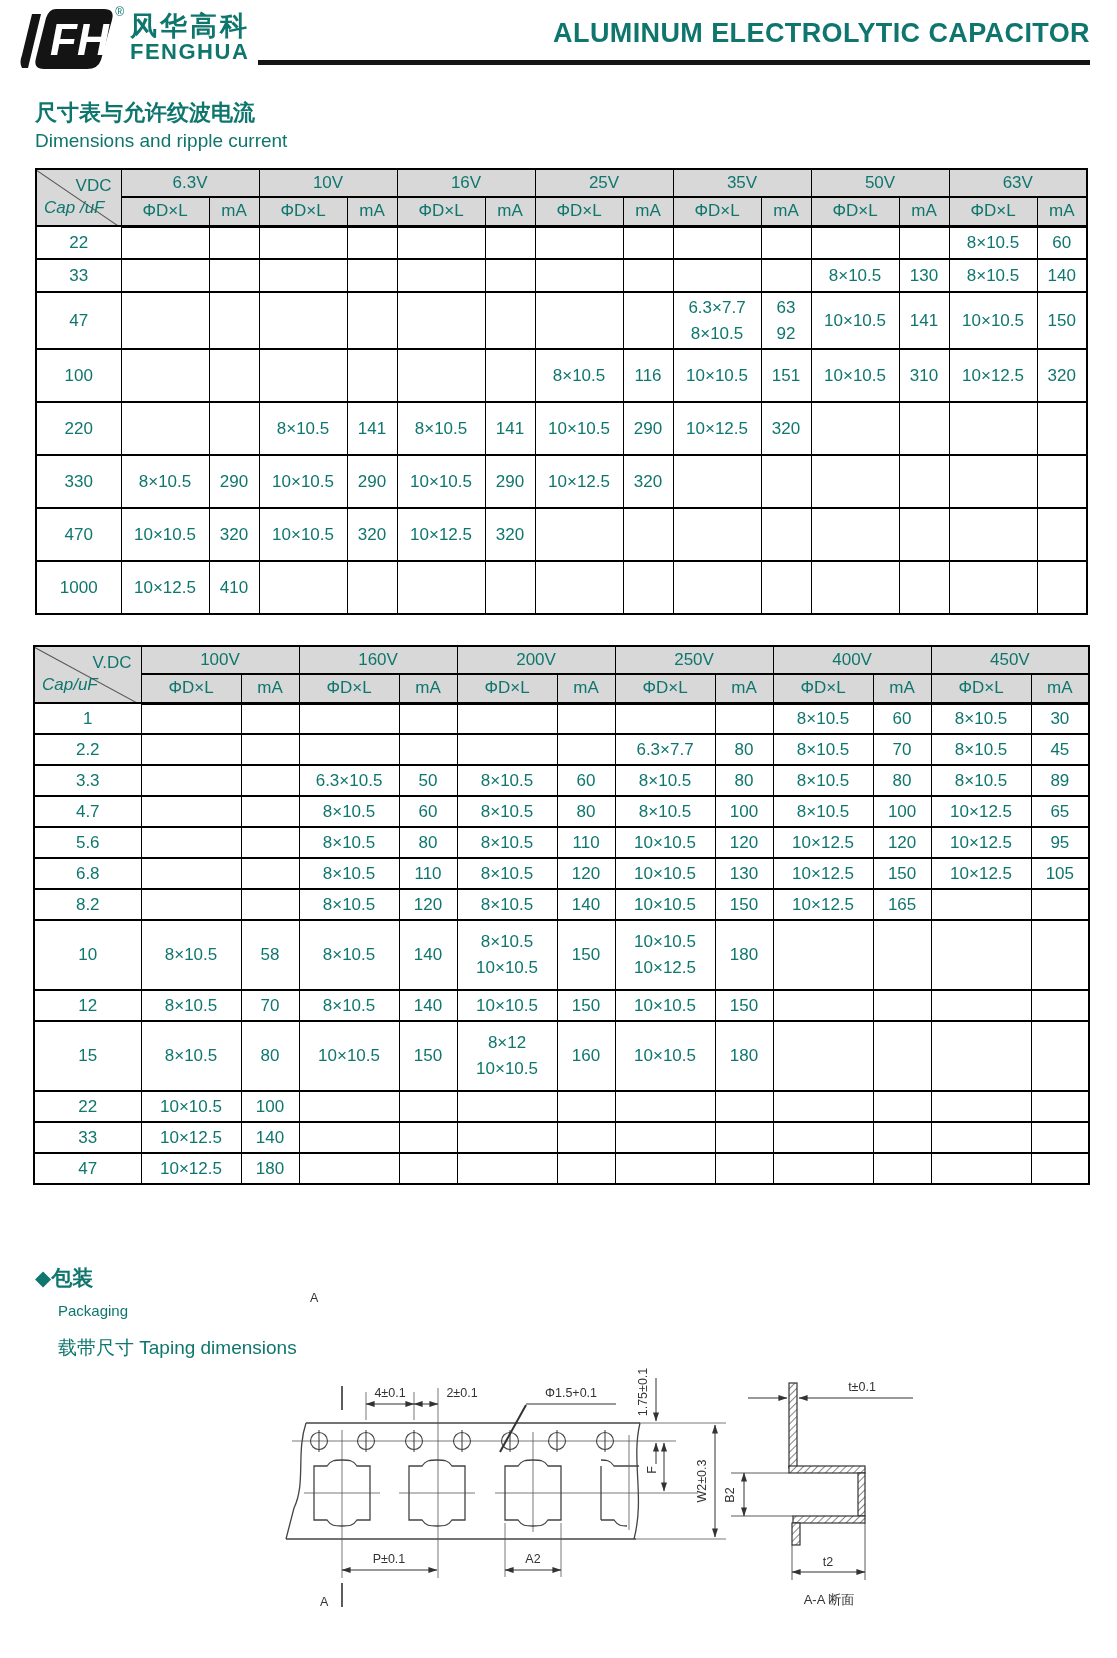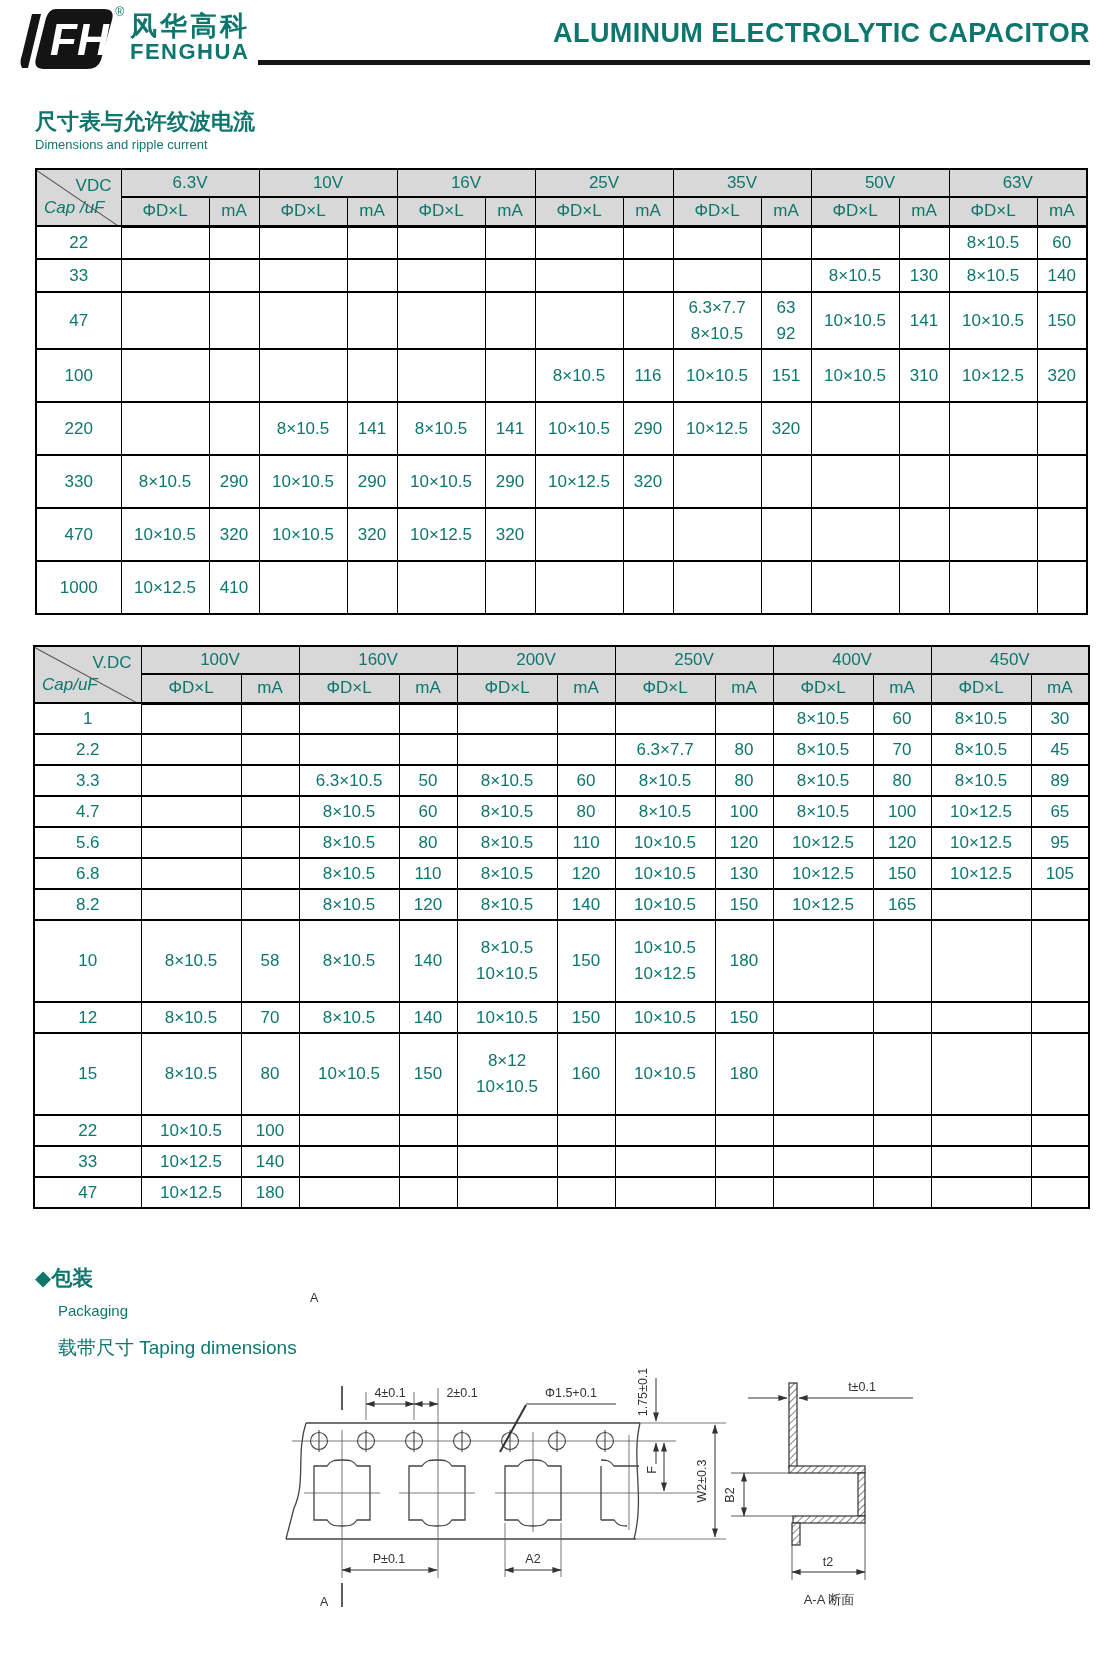--- a/index.html
+++ b/index.html
@@ -14,43 +14,43 @@
   .logo { position:absolute; left:0; top:0; display:flex; align-items:flex-start; }
   .logo-mark { position:relative; width:104px; height:66px; }
   .logo-mark svg { display:block; }
   .reg { position:absolute; right:0; top:0; font-size:12px; line-height:12px; }
   .logo-text { margin-left:6px; padding-top:6px; }
   .logo-cn { font-size:27px; font-weight:bold; letter-spacing:3px; line-height:28px; }
   .logo-en { font-size:22px; font-weight:bold; letter-spacing:1.5px; line-height:23px; }
   .hdr-title { position:absolute; right:0; top:12px; font-size:27px; font-weight:bold; letter-spacing:0.4px;margin-left:21px; }
   .hdr-rule { position:absolute; left:238px; top:54px; width:832px; height:5px; background:#151515; }
   
-  .sec-cn { position:absolute; left:35px; top:107px; font-size:22px; font-weight:bold; }
-  .sec-en { position:absolute; left:35px; top:137px; font-size:13px; }
+  .sec-cn { position:absolute; left:35px; top:98px; font-size:22px; font-weight:bold; }
+  .sec-en { position:absolute; left:35px; top:130px; font-size:19px; }
   
   .t1wrap { position:absolute; left:35px; top:168px; }
   .t2wrap { position:absolute; left:33px; top:645px; }
   table { border-collapse:collapse; table-layout:fixed; border:2px solid #000; }
   #t1 { width:1053px; } #t2 { width:1055px; }
   th,td {
     border:1px solid #000; border-top-width:2px; border-bottom-width:2px;
     text-align:center; vertical-align:middle; font-size:17px; padding:0 1px;
     white-space:pre-line; line-height:1.55; overflow:hidden;
   }
   thead th { background:#d8d8d8; font-weight:normal; }
   thead tr:nth-child(1) { height:27px; }
   thead tr:nth-child(2) { height:29px; }
   thead tr:nth-child(2) th { border-bottom-width:3px; }
   #t1 col.c-cap { width:85px; } #t1 col.c-dim { width:88px; } #t1 col.c-ma { width:50px; }
   #t2 col.c-cap { width:107px; } #t2 col.c-dim { width:100px; } #t2 col.c-ma { width:58px; }
   #t1 tbody tr { height:33px; }
   #t1 tbody tr:nth-child(3) { height:57px; }
   #t1 tbody tr:nth-child(n+4) { height:53px; }
   #t2 tbody tr { height:31px; }
-  #t2 tbody tr:nth-child(8), #t2 tbody tr:nth-child(10) { height:82px; }
+  #t2 tbody tr:nth-child(8), #t2 tbody tr:nth-child(10) { height:70px; }
   th.corner { position:relative; padding:0; }
   .c-top { position:absolute; top:3px; right:9px; font-size:17px; }
   .c-bot { position:absolute; bottom:4px; left:7px; font-size:17px;font-style:italic; }
   .diag { position:absolute; top:0; left:0; height:1px; background:#555; transform-origin:0 0; display:block; }
   #t1 .diag { width:103px; transform:rotate(34.3deg); }
   #t2 .diag { width:122px; transform:rotate(28.5deg); }
   
   .pack { position:absolute; left:35px; top:1264px; width:330px; }
   .pack-cn { position:absolute; left:0; top:0; font-size:21px; font-weight:bold; }
   .pack-en { position:absolute; left:23px; top:38px; font-size:15px; }

